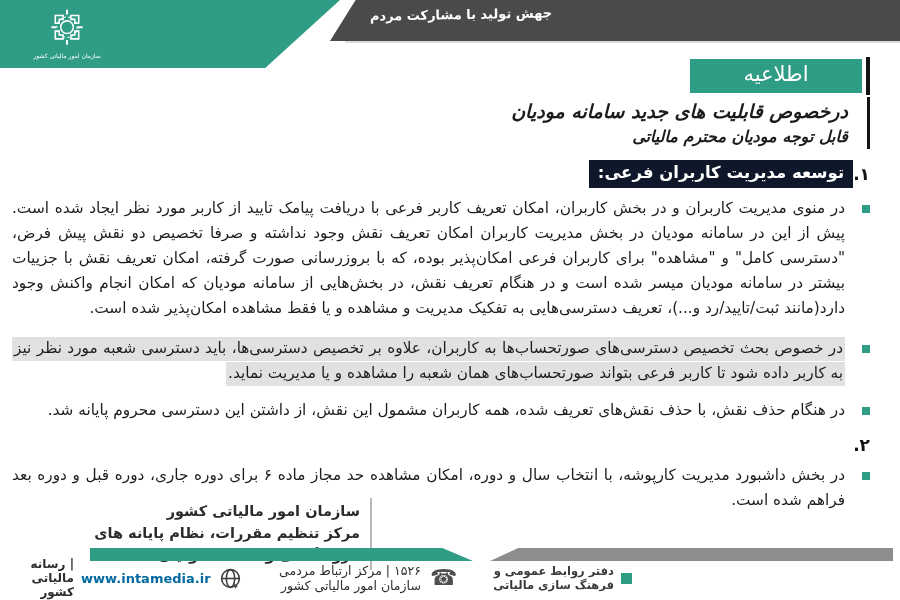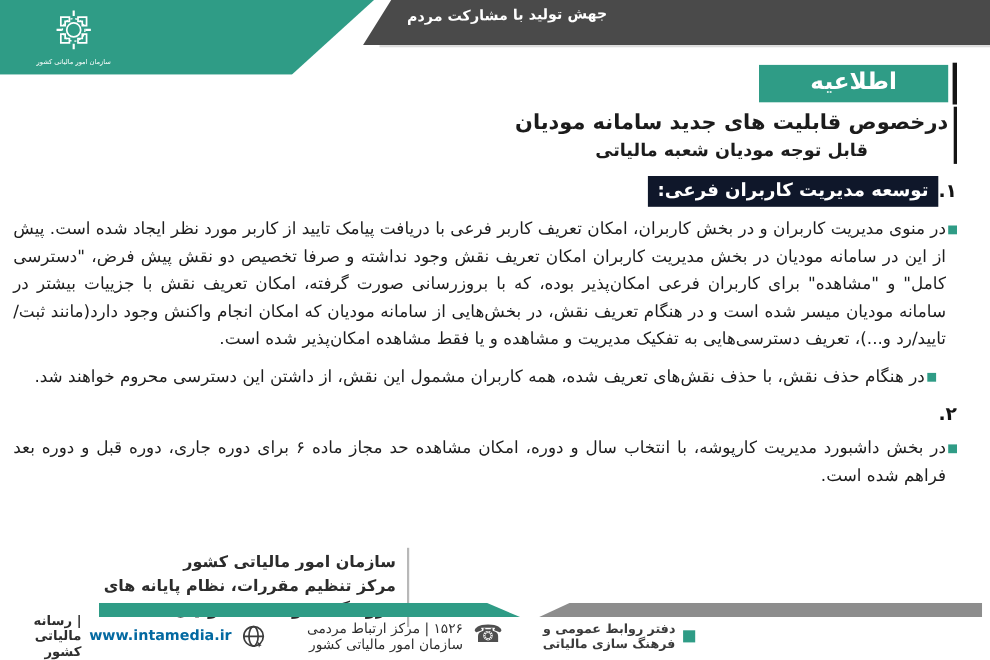--- a/index.html
+++ b/index.html
@@ -12,34 +12,34 @@
   .band-dark{position:absolute;top:0;left:330px;right:0;height:41px;background:#4a4a4a;
              clip-path:polygon(4.5% 0,100% 0,100% 100%,0 100%);}
   .band-underline{position:absolute;top:41px;left:345px;right:0;height:2px;background:#dcdcdc;}
   .logo{position:absolute;top:3px;left:28px;width:78px;height:64px;}
   .slogan{position:absolute;top:7px;left:366px;width:190px;color:#ffffff;font-size:13px;
           font-weight:bold;direction:rtl;text-align:center;line-height:15px;transform:rotate(-1deg);}
 
   
   .badge-wrap{position:absolute;top:57px;right:30px;display:flex;direction:rtl;align-items:center;}
   .badge-bar{width:4px;height:38px;background:#141414;}
-  .badge-box{background:#2f9c86;color:#ffffff;font-weight:bold;font-size:21px;
+  .badge-box{background:#2f9c86;color:#ffffff;font-weight:normal;font-size:21px;
              padding:3px 16px 7px;margin-right:4px;min-width:140px;text-align:center;}
-  .headline{position:absolute;top:97px;right:30px;direction:rtl;text-align:center;
-            border-right:3px solid #141414;padding-right:5px;color:#1c1c1c;}
+  .headline{position:absolute;top:97px;right:30px;direction:rtl;text-align:right;
+            border-right:3px solid #141414;padding-right:19px;color:#1c1c1c;font-style:italic;}
   .headline .t1{margin:0;font-size:19px;line-height:28px;font-weight:bold;}
   .headline .t2{margin:0;font-size:16px;line-height:24px;font-weight:bold;}
 
   
   .content{position:absolute;top:160px;right:30px;left:12px;direction:rtl;color:#1d1d1d;}
   .section-head{display:flex;align-items:center;margin:0 0 8px;}
   .section-head .num{font-weight:bold;font-size:17px;color:#141414;}
   .head-box{background:#0f172a;color:#ffffff;font-weight:bold;font-size:16.5px;
             padding:3px 9px 6px;}
-  .bullet{display:flex;gap:2px;margin:0 0 9px;justify-content:center;}
+  .bullet{display:flex;gap:17px;margin:0 0 9px;}
   .bullet .sq{flex:none;width:8px;height:8px;background:#2f9c86;margin-top:9px;}
   .bullet p{margin:0;font-size:15.3px;line-height:25px;text-align:justify;text-justify:inter-word;}
   .bullet.hl{margin-top:15px;margin-bottom:12px;}
   .bullet.hl p span{background:#e1e1e1;padding:2px 2px 4px;
                     -webkit-box-decoration-break:clone;box-decoration-break:clone;}
   .sec2{margin-top:12px;}
 
   
   .signature{position:absolute;top:498px;right:528px;width:345px;border-right:2px solid #b8b8b8;
              padding:2px 10px 4px 0;direction:rtl;text-align:right;color:#2c2c2c;
@@ -84,39 +84,43 @@
 
   <div class="slogan">جهش تولید با مشارکت مردم</div>
 
   <div class="badge-wrap">
     <div class="badge-bar"></div>
     <div class="badge-box">اطلاعیه</div>
   </div>
 
   <div class="headline">
     <p class="t1">درخصوص قابلیت های جدید سامانه مودیان</p>
-    <p class="t2">قابل توجه مودیان شعبه مالیاتی</p>
+    <p class="t2">قابل توجه مودیان محترم مالیاتی</p>
   </div>
 
   <div class="content">
 
     <div class="section-head">
       <span class="num">۱.</span>
       <span class="head-box">توسعه مدیریت کاربران فرعی:</span>
     </div>
 
     <div class="bullet">
       <span class="sq"></span>
       <p><span>در منوی مدیریت کاربران و در بخش کاربران، امکان تعریف کاربر فرعی با دریافت پیامک تایید از کاربر مورد نظر ایجاد شده است. پیش از این در سامانه مودیان در بخش مدیریت کاربران امکان تعریف نقش وجود نداشته و صرفا تخصیص دو نقش پیش فرض، "دسترسی کامل" و "مشاهده" برای کاربران فرعی امکان‌پذیر بوده، که با بروزرسانی صورت گرفته، امکان تعریف نقش با جزییات بیشتر در سامانه مودیان میسر شده است و در هنگام تعریف نقش، در بخش‌هایی از سامانه مودیان که امکان انجام واکنش وجود دارد(مانند ثبت/تایید/رد و...)، تعریف دسترسی‌هایی به تفکیک مدیریت و مشاهده و یا فقط مشاهده امکان‌پذیر شده است.</span></p>
     </div>
 
+    <div class="bullet hl">
+      <span class="sq"></span>
+      <p><span>در خصوص بحث تخصیص دسترسی‌های صورتحساب‌ها به کاربران، علاوه بر تخصیص دسترسی‌ها، باید دسترسی شعبه مورد نظر نیز به کاربر داده شود تا کاربر فرعی بتواند صورتحساب‌های همان شعبه را مشاهده و یا مدیریت نماید.</span></p>
+    </div>
 
     <div class="bullet">
       <span class="sq"></span>
-      <p><span>در هنگام حذف نقش، با حذف نقش‌های تعریف شده، همه کاربران مشمول این نقش، از داشتن این دسترسی محروم خواهند شد.</span></p>
+      <p><span>در هنگام حذف نقش، با حذف نقش‌های تعریف شده، همه کاربران مشمول این نقش، از داشتن این دسترسی محروم پایانه شد.</span></p>
     </div>
 
     <div class="section-head sec2">
       <span class="num">۲.</span>
     </div>
 
     <div class="bullet">
       <span class="sq"></span>
       <p><span>در بخش داشبورد مدیریت کارپوشه، با انتخاب سال و دوره، امکان مشاهده حد مجاز ماده ۶ برای دوره جاری، دوره قبل و دوره بعد فراهم شده است.</span></p>
     </div>

